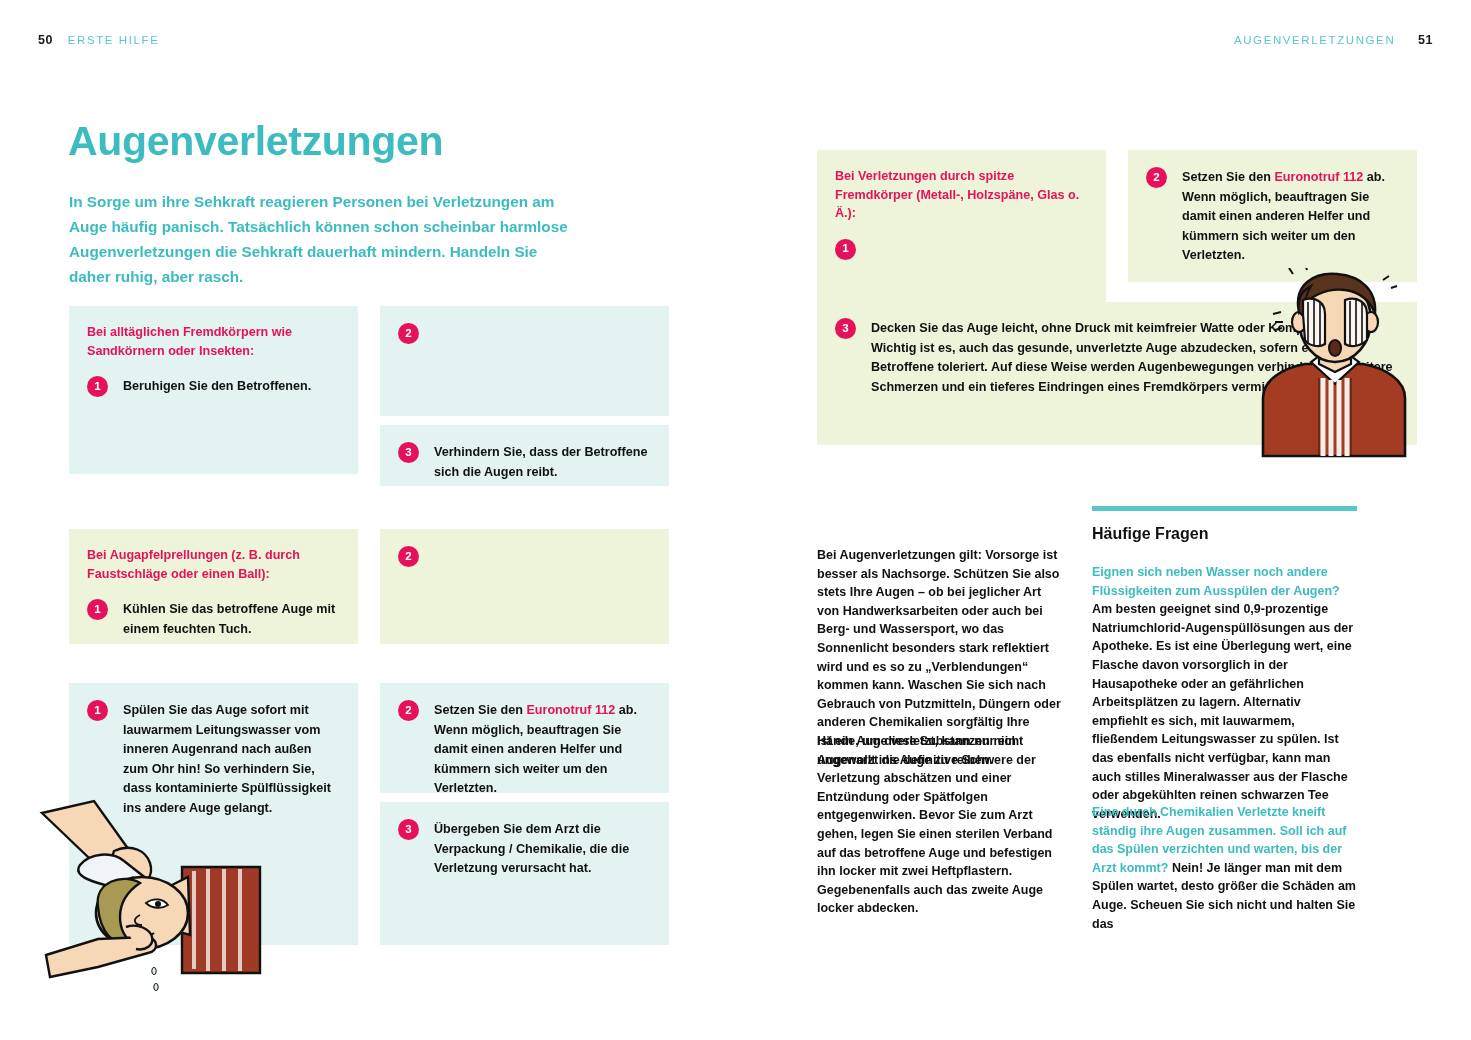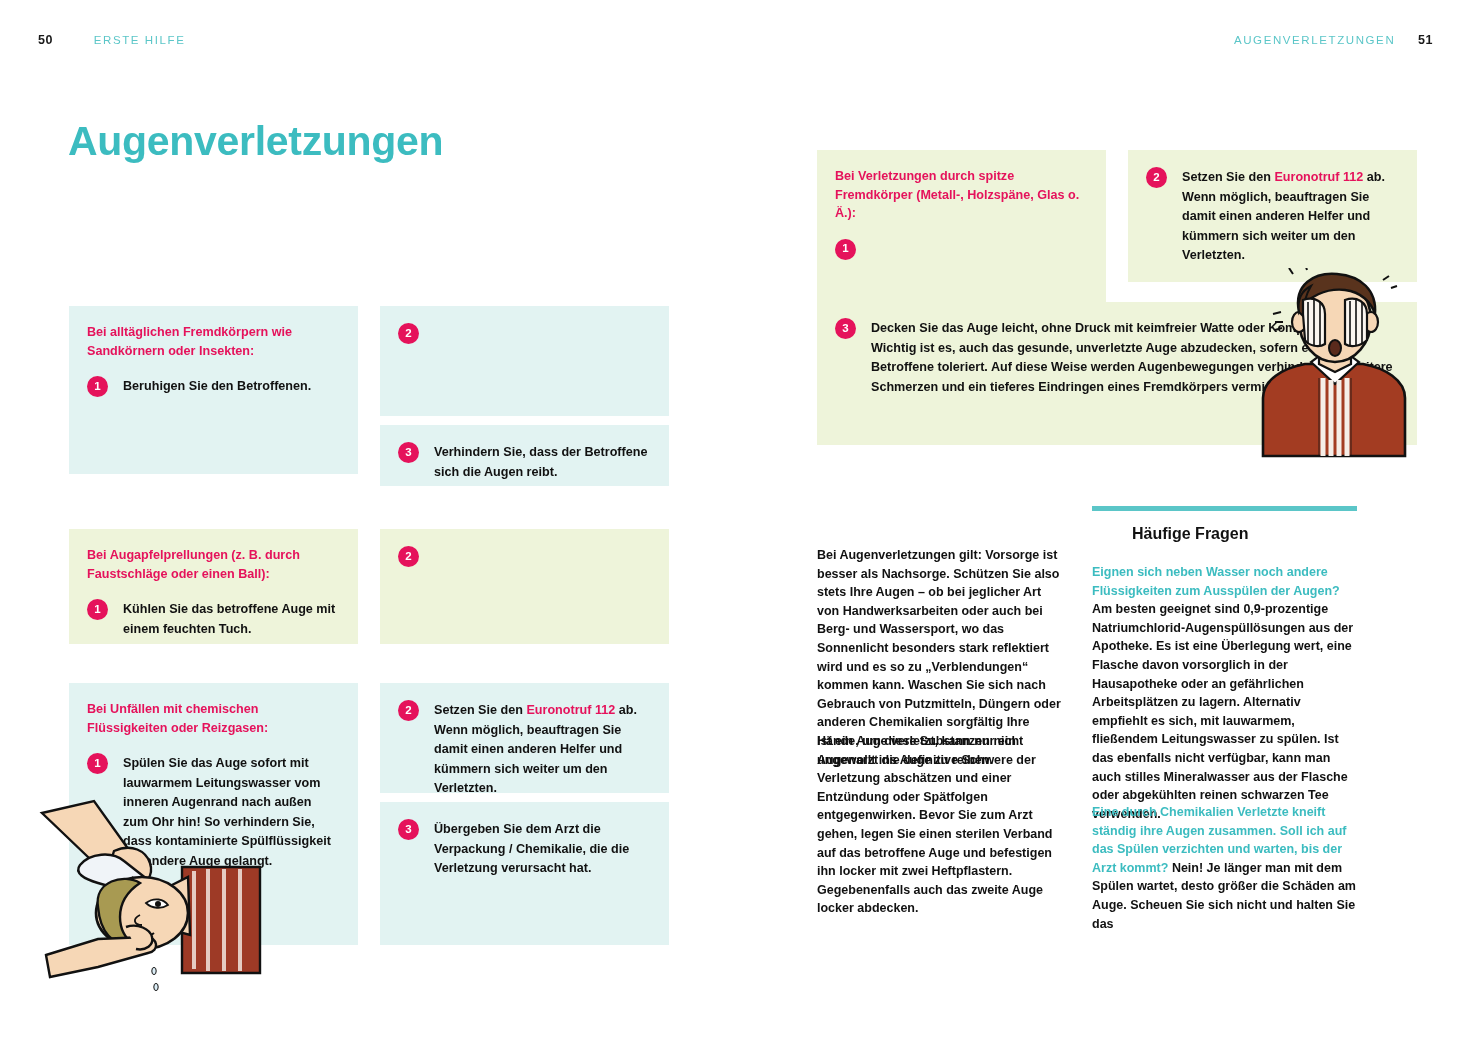--- a/index.html
+++ b/index.html
@@ -10,21 +10,21 @@
     overflow: hidden;
   }
   .page { position: relative; width: 1471px; height: 1040px; background: #fff; }
 
   
   .runhead { position: absolute; top: 33px; font-size: 11.5px; letter-spacing: 1.6px; font-weight: bold; }
   .runhead.left  { left: 38px; }
   .runhead.right { right: 38px; }
   .folio { color: #1a1a1a; font-weight: bold; font-size: 12.5px; letter-spacing: 0.5px; }
   .runlabel { color: #5bc6c8; font-weight: normal; }
-  .runhead.left .folio { margin-right: 36px; }
+  .runhead.left .folio { margin-right: 10px; }
   .runhead.right .runlabel { margin-right: 18px; }
 
   
   .left-page  { position: absolute; left: 0;   top: 0; width: 735px; height: 1040px; }
   .right-page { position: absolute; left: 735px; top: 0; width: 736px; height: 1040px; }
 
   h1.title {
     position: absolute; left: 68px; top: 118px;
     font-size: 41px; font-weight: bold; color: #3cbcc0;
     letter-spacing: -0.3px;
@@ -83,20 +83,21 @@
     <span class="runlabel">ERSTE HILFE</span>
   </div>
   <div class="runhead right">
     <span class="runlabel">AUGENVERLETZUNGEN</span>
     <span class="folio">51</span>
   </div>
 
   <div class="left-page">
 
     <h1 class="title">Augenverletzungen</h1>
+    <div class="intro">In Sorge um ihre Sehkraft reagieren Personen bei Verletzungen am Auge häufig panisch. Tatsächlich können schon scheinbar harmlose Augenverletzungen die Sehkraft dauerhaft mindern. Handeln Sie daher ruhig, aber rasch.</div>
 
     <div class="box teal" style="left:69px; top:306px; width:289px; height:168px;">
       <div class="box-head">Bei alltäglichen Fremdkörpern wie Sandkörnern oder Insekten:</div>
       <div class="step">
         <span class="bullet">1</span>
         <span class="step-text">Beruhigen Sie den Betroffenen.</span>
       </div>
     </div>
 
     <div class="box teal" style="left:380px; top:306px; width:289px; height:110px;">
@@ -120,21 +121,20 @@
       </div>
     </div>
 
     <div class="box green" style="left:380px; top:529px; width:289px; height:115px;">
       <div class="step">
         <span class="bullet">2</span>
       </div>
     </div>
 
     <div class="box teal" style="left:69px; top:683px; width:289px; height:262px;">
-      <div class="box-head">Bei Unfällen mit chemischen Flüssigkeiten oder Reizgasen:</div>
       <div class="step">
         <span class="bullet">1</span>
         <span class="step-text">Spülen Sie das Auge sofort mit lauwarmem Leitungswasser vom inneren Augenrand nach außen zum Ohr hin! So verhindern Sie, dass kontaminierte Spülflüssigkeit ins andere Auge gelangt.</span>
       </div>
     </div>
 
     <div class="box teal" style="left:380px; top:683px; width:289px; height:110px;">
       <div class="step">
         <span class="bullet">2</span>
         <span class="step-text"><span>Setzen Sie den </span><span class="hl">Euronotruf 112</span><span> ab. Wenn möglich, beauftragen Sie damit einen anderen Helfer und kümmern sich weiter um den Verletzten.</span></span>
@@ -236,21 +236,21 @@
 
       <path d="M24 46 L32 44 M26 54 L34 54 M26 62 L33 60" stroke="#111" stroke-width="2"></path>
       <path d="M44 6 L40 0 M58 2 L56 -4" stroke="#111" stroke-width="2"></path>
       <path d="M134 12 L140 8 M142 20 L148 18" stroke="#111" stroke-width="2"></path>
     </svg>
 
     <div class="body-col" style="left:82px; top:546px; width:245px;">Bei Augenverletzungen gilt: Vorsorge ist besser als Nachsorge. Schützen Sie also stets Ihre Augen – ob bei jeglicher Art von Handwerksarbeiten oder auch bei Berg- und Wassersport, wo das Sonnenlicht besonders stark reflektiert wird und es so zu „Verblendungen“ kommen kann. Waschen Sie sich nach Gebrauch von Putzmitteln, Düngern oder anderen Chemikalien sorgfältig Ihre Hände, um diese Substanzen nicht ungewollt ins Auge zu reiben.</div>
     <div class="body-col" style="left:82px; top:732px; width:245px;">Ist ein Auge verletzt, kann nur ein Augenarzt die definitive Schwere der Verletzung abschätzen und einer Entzündung oder Spätfolgen entgegenwirken. Bevor Sie zum Arzt gehen, legen Sie einen sterilen Verband auf das betroffene Auge und befestigen ihn locker mit zwei Heftpflastern. Gegebenenfalls auch das zweite Auge locker abdecken.</div>
 
     <div class="rule" style="left:357px; top:506px; width:265px;"></div>
-    <div class="faq-title" style="left:357px; top:525px;margin-left:40px;">Häufige Fragen</div>
+    <div class="faq-title" style="left:357px; top:525px;">Häufige Fragen</div>
 
     <div class="body-col" style="left:357px; top:563px; width:265px;">
       <span class="q">Eignen sich neben Wasser noch andere Flüssigkeiten zum Ausspülen der Augen?</span>
       <span>Am besten geeignet sind 0,9-prozentige Natriumchlorid-Augenspüllösungen aus der Apotheke. Es ist eine Überlegung wert, eine Flasche davon vorsorglich in der Hausapotheke oder an gefährlichen Arbeitsplätzen zu lagern. Alternativ empfiehlt es sich, mit lauwarmem, fließendem Leitungswasser zu spülen. Ist das ebenfalls nicht verfügbar, kann man auch stilles Mineralwasser aus der Flasche oder abgekühlten reinen schwarzen Tee verwenden.</span>
     </div>
 
     <div class="body-col" style="left:357px; top:803px; width:265px;">
       <span class="q">Eine durch Chemikalien Verletzte kneift ständig ihre Augen zusammen. Soll ich auf das Spülen verzichten und warten, bis der Arzt kommt?</span>
       <span>Nein! Je länger man mit dem Spülen wartet, desto größer die Schäden am Auge. Scheuen Sie sich nicht und halten Sie das</span>
     </div>

